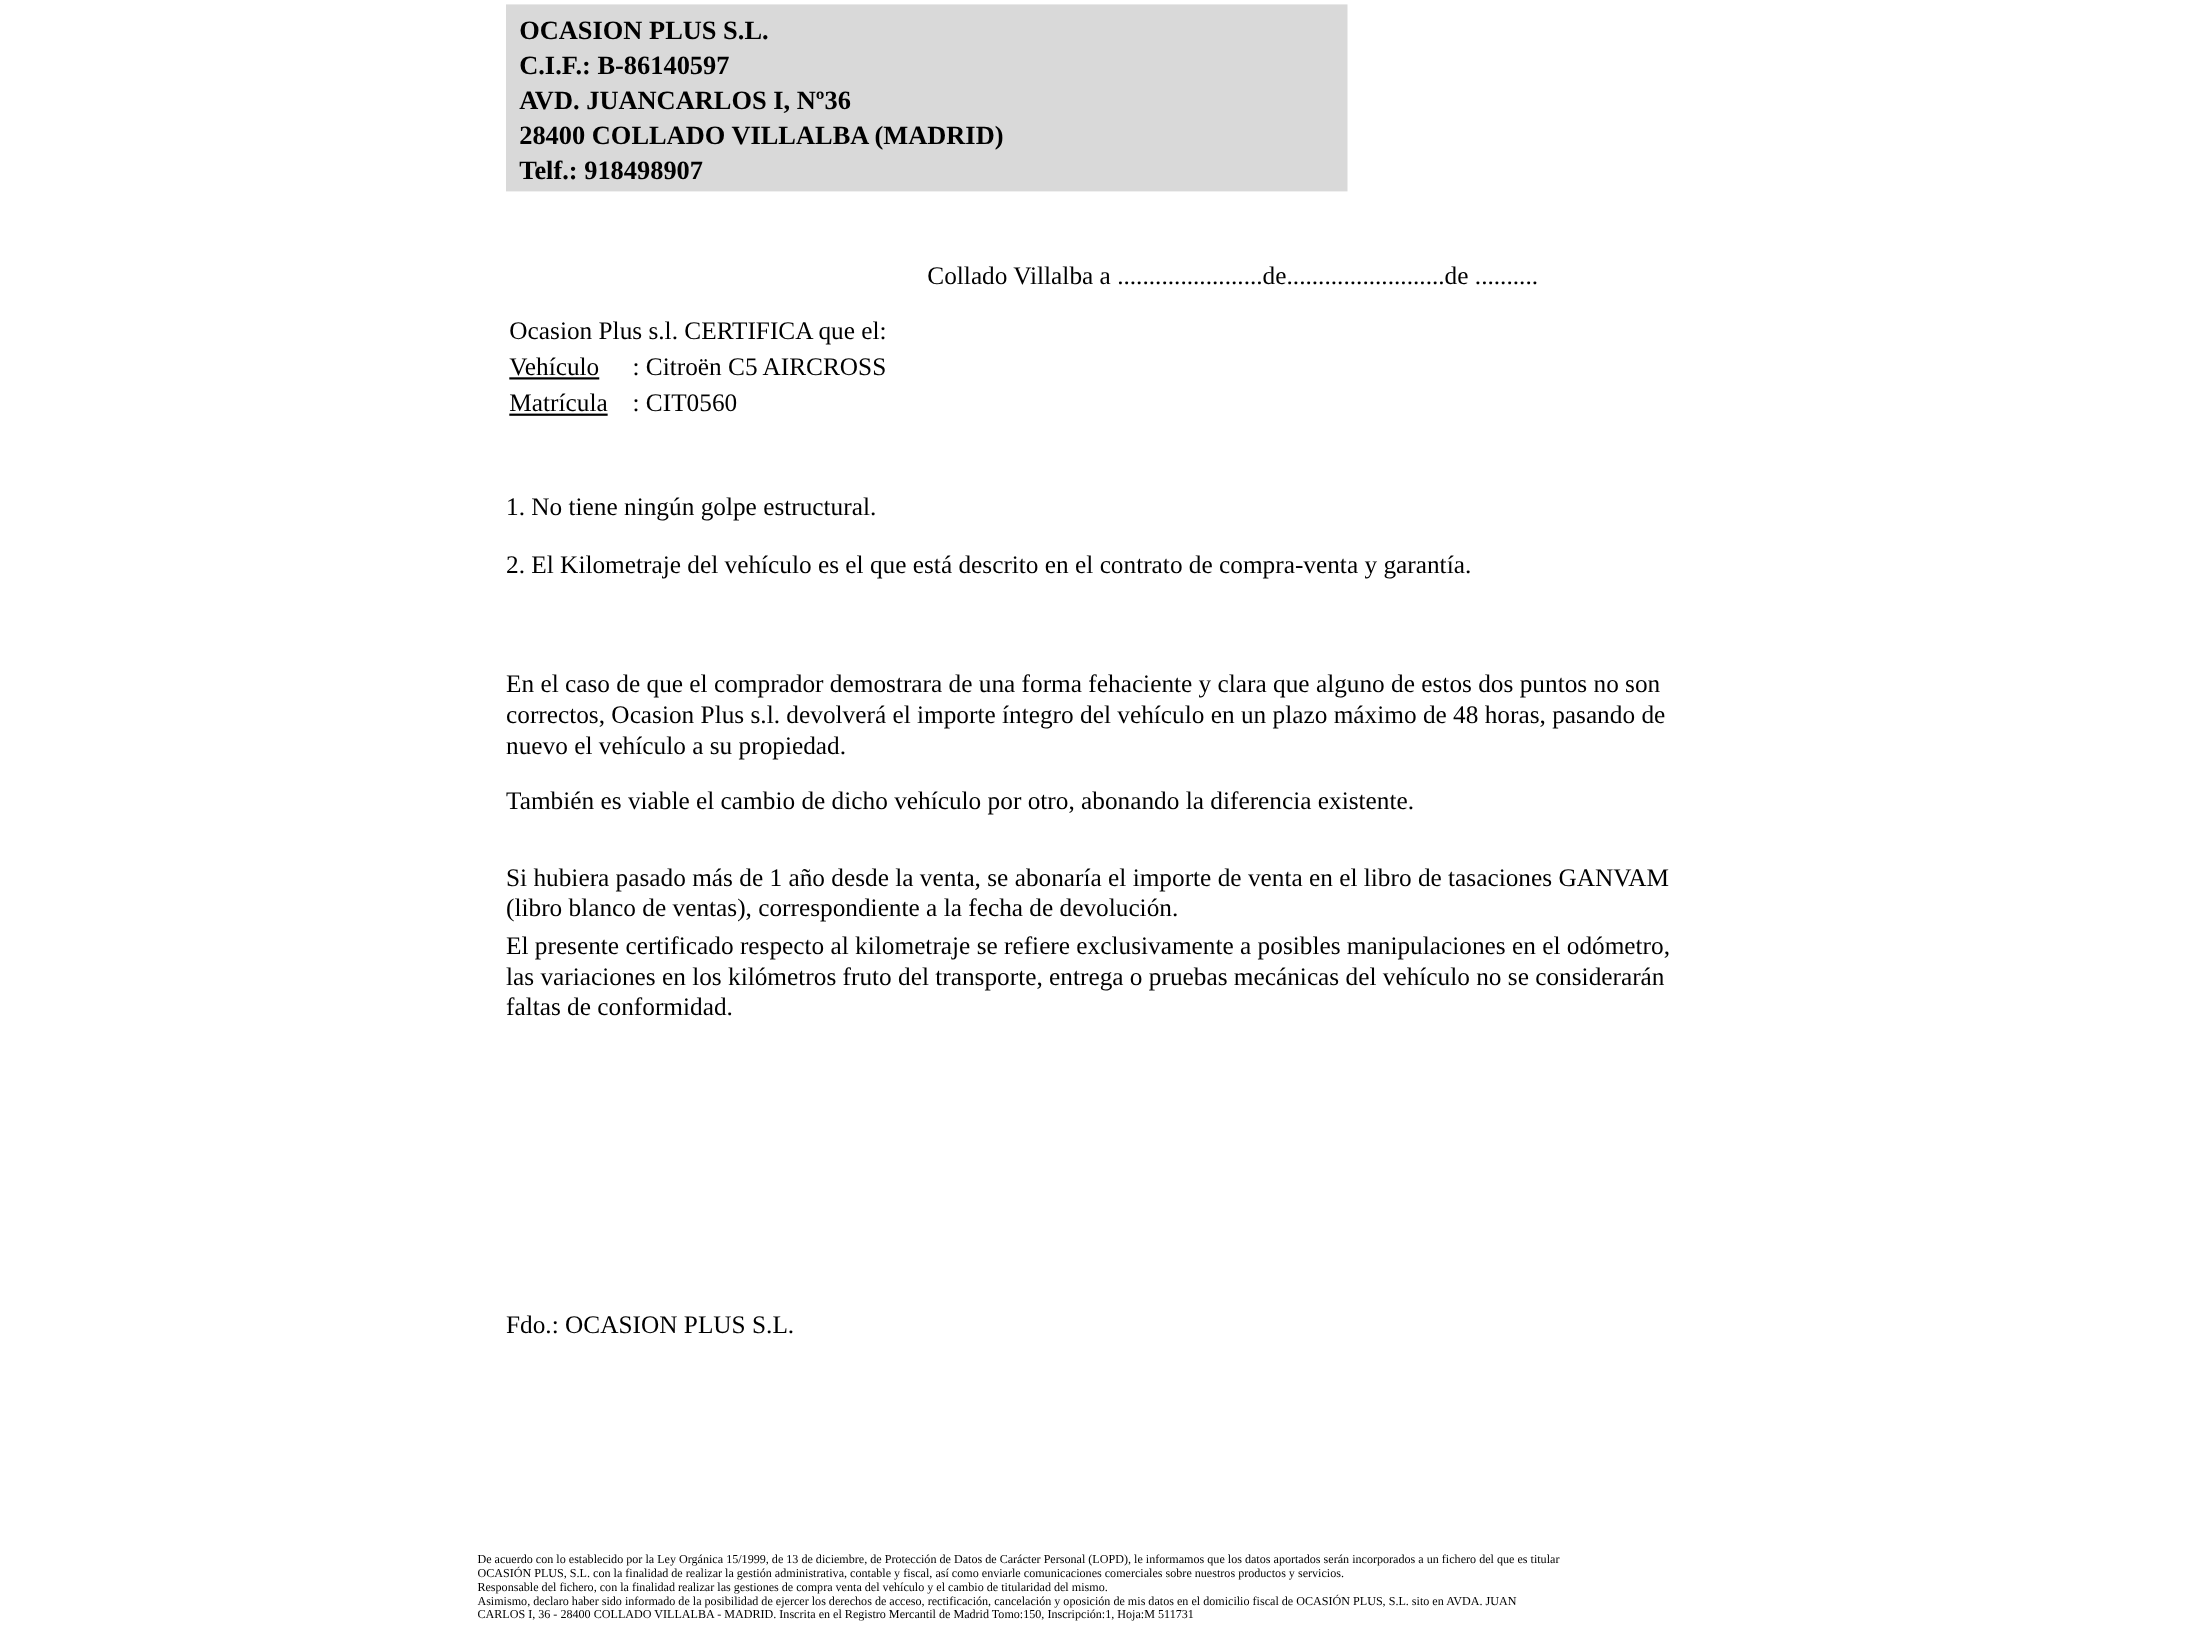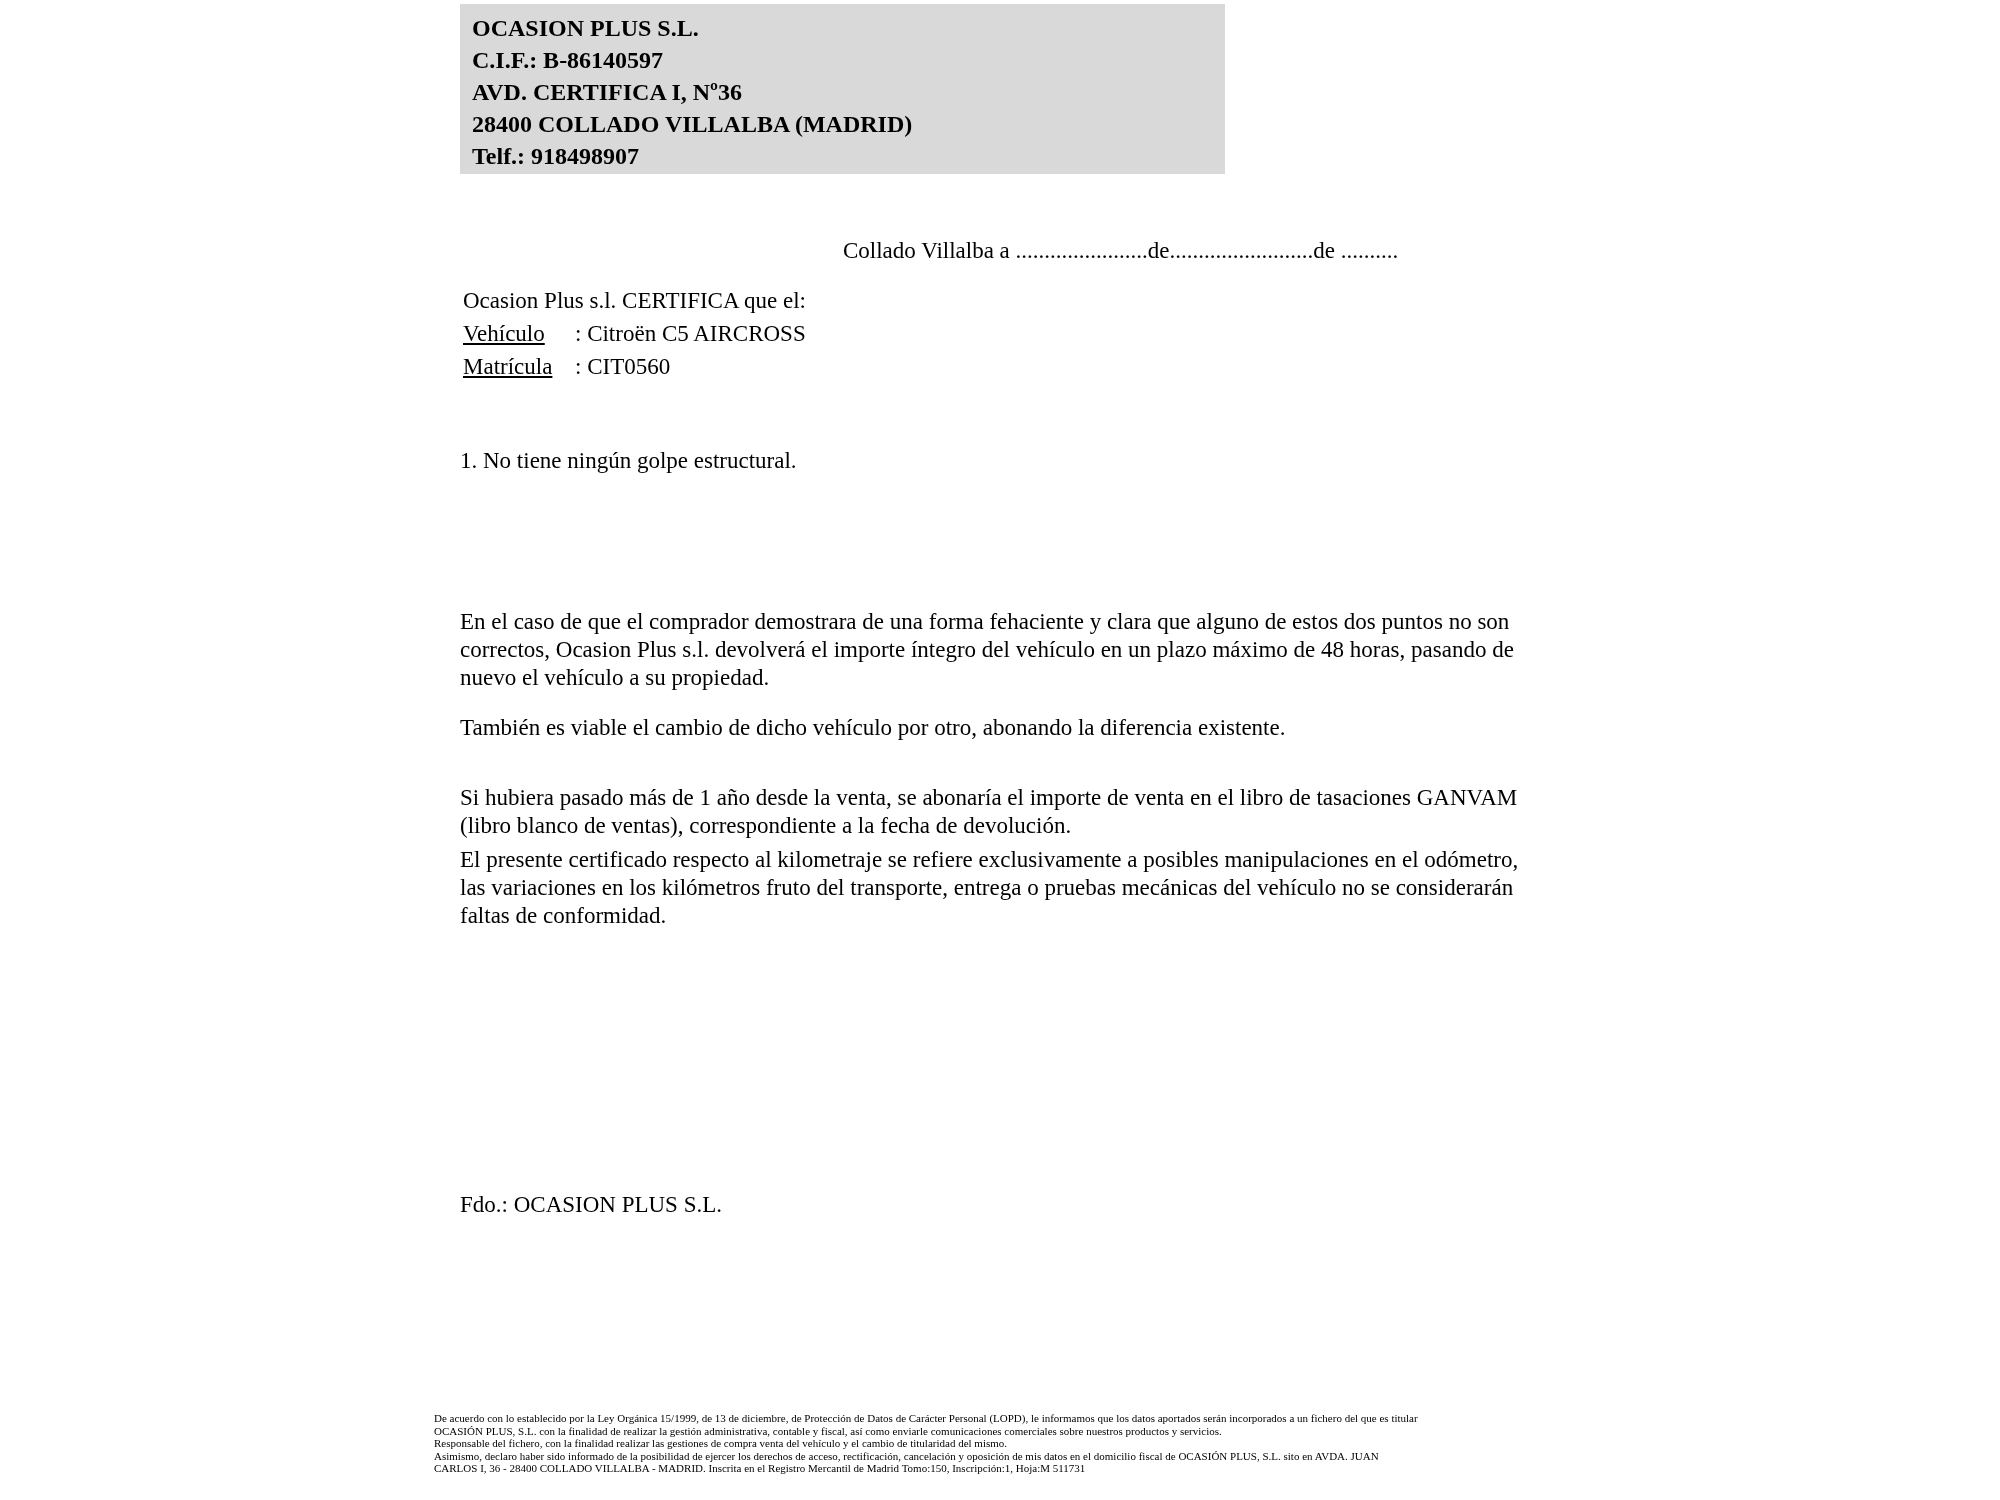--- a/index.html
+++ b/index.html
@@ -94,38 +94,39 @@
   }
 </style>
 </head>
 <body>
 
 <div class="page">
 
   <div class="header-box">
     <div class="hline">OCASION PLUS S.L.</div>
     <div class="hline">C.I.F.: B-86140597</div>
-    <div class="hline">AVD. CERTIFICA I, Nº36</div>
+    <div class="hline">AVD. JUANCARLOS I, Nº36</div>
     <div class="hline">28400 COLLADO VILLALBA (MADRID)</div>
     <div class="hline">Telf.: 918498907</div>
   </div>
 
   <div class="date-line">Collado Villalba a .......................de.........................de ..........</div>
 
   <div class="certify-block">
     <div class="cert-intro">Ocasion Plus s.l. CERTIFICA que el:</div>
     <div class="cert-row">
       <span class="lbl"><u>Vehículo</u></span><span>: Citroën C5 AIRCROSS</span>
     </div>
     <div class="cert-row">
       <span class="lbl"><u>Matrícula</u></span><span>: CIT0560</span>
     </div>
   </div>
 
   <div class="point point-1">1. No tiene ningún golpe estructural.</div>
+  <div class="point point-2">2. El Kilometraje del vehículo es el que está descrito en el contrato de compra-venta y garantía.</div>
 
   <div class="para para-1">En el caso de que el comprador demostrara de una forma fehaciente y clara que alguno de estos dos puntos no son correctos, Ocasion Plus s.l. devolverá el importe íntegro del vehículo en un plazo máximo de 48 horas, pasando de nuevo el vehículo a su propiedad.</div>
   <div class="para para-2">También es viable el cambio de dicho vehículo por otro, abonando la diferencia existente.</div>
   <div class="para para-3">Si hubiera pasado más de 1 año desde la venta, se abonaría el importe de venta en el libro de tasaciones GANVAM (libro blanco de ventas), correspondiente a la fecha de devolución.</div>
   <div class="para para-4">El presente certificado respecto al kilometraje se refiere exclusivamente a posibles manipulaciones en el odómetro, las variaciones en los kilómetros fruto del transporte, entrega o pruebas mecánicas del vehículo no se considerarán faltas de conformidad.</div>
 
   <div class="signature">Fdo.: OCASION PLUS S.L.</div>
 
   <div class="fine-print">
     <div class="fline">De acuerdo con lo establecido por la Ley Orgánica 15/1999, de 13 de diciembre, de Protección de Datos de Carácter Personal (LOPD), le informamos que los datos aportados serán incorporados a un fichero del que es titular</div>

